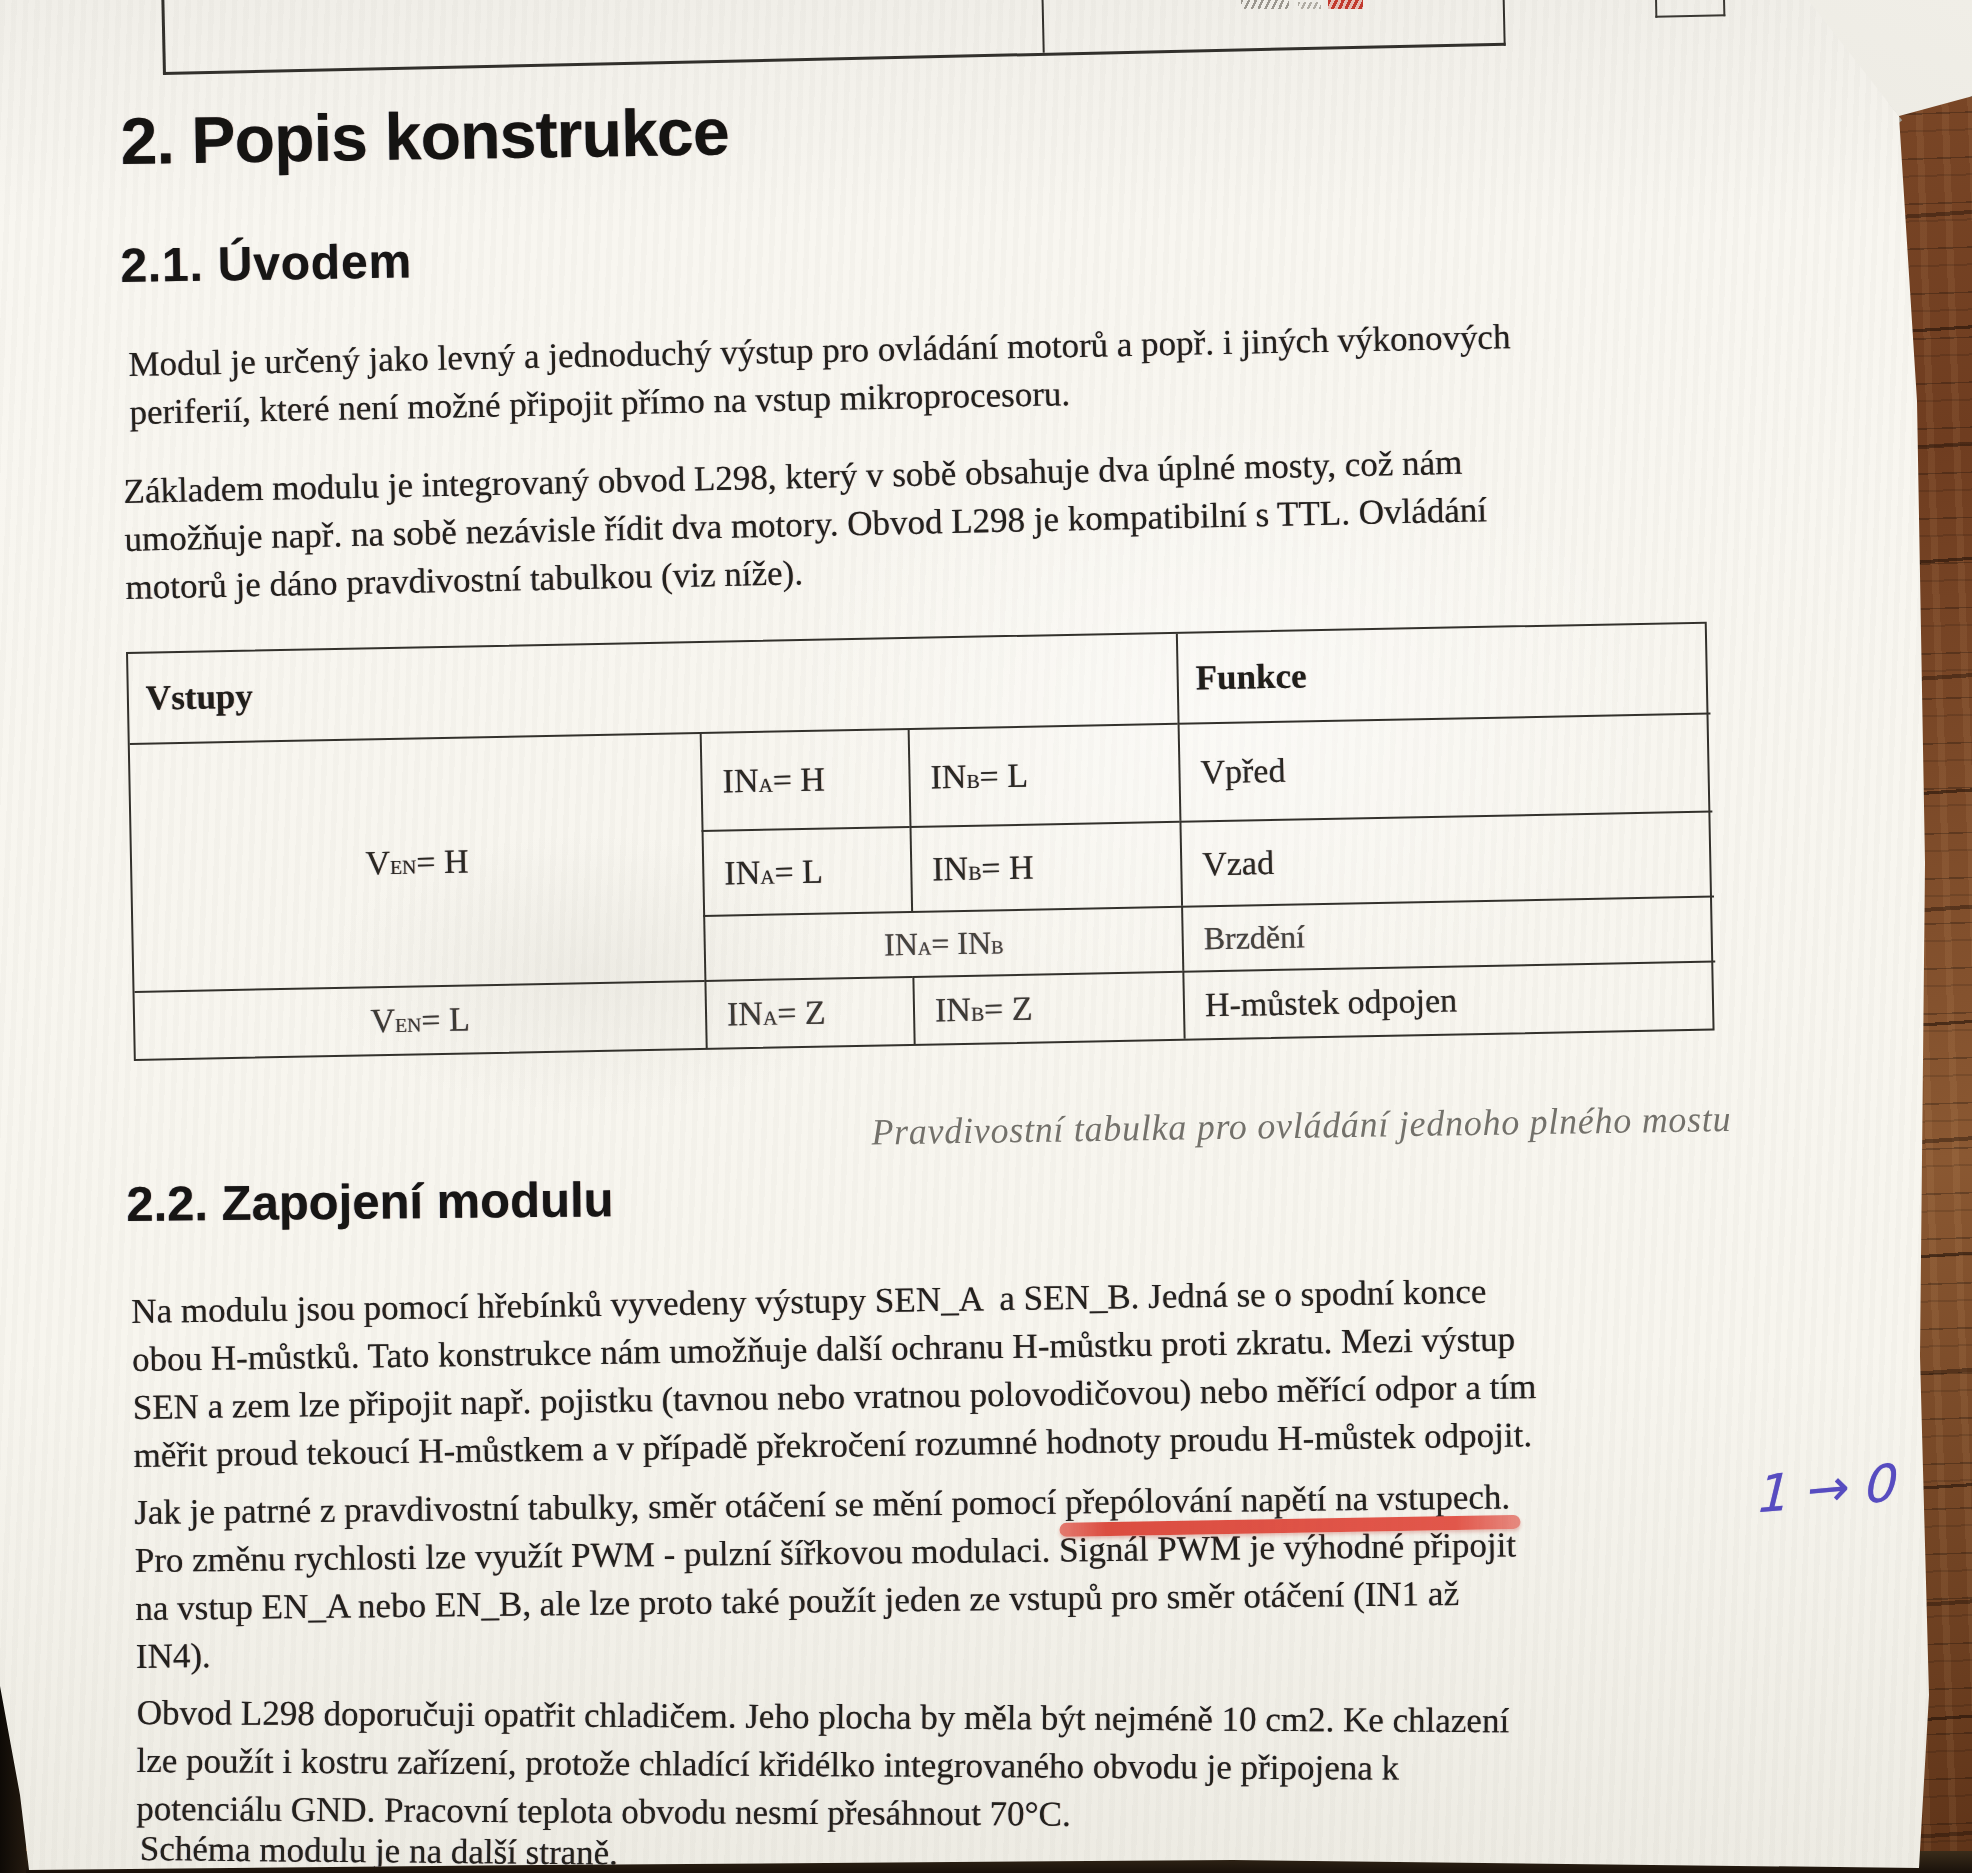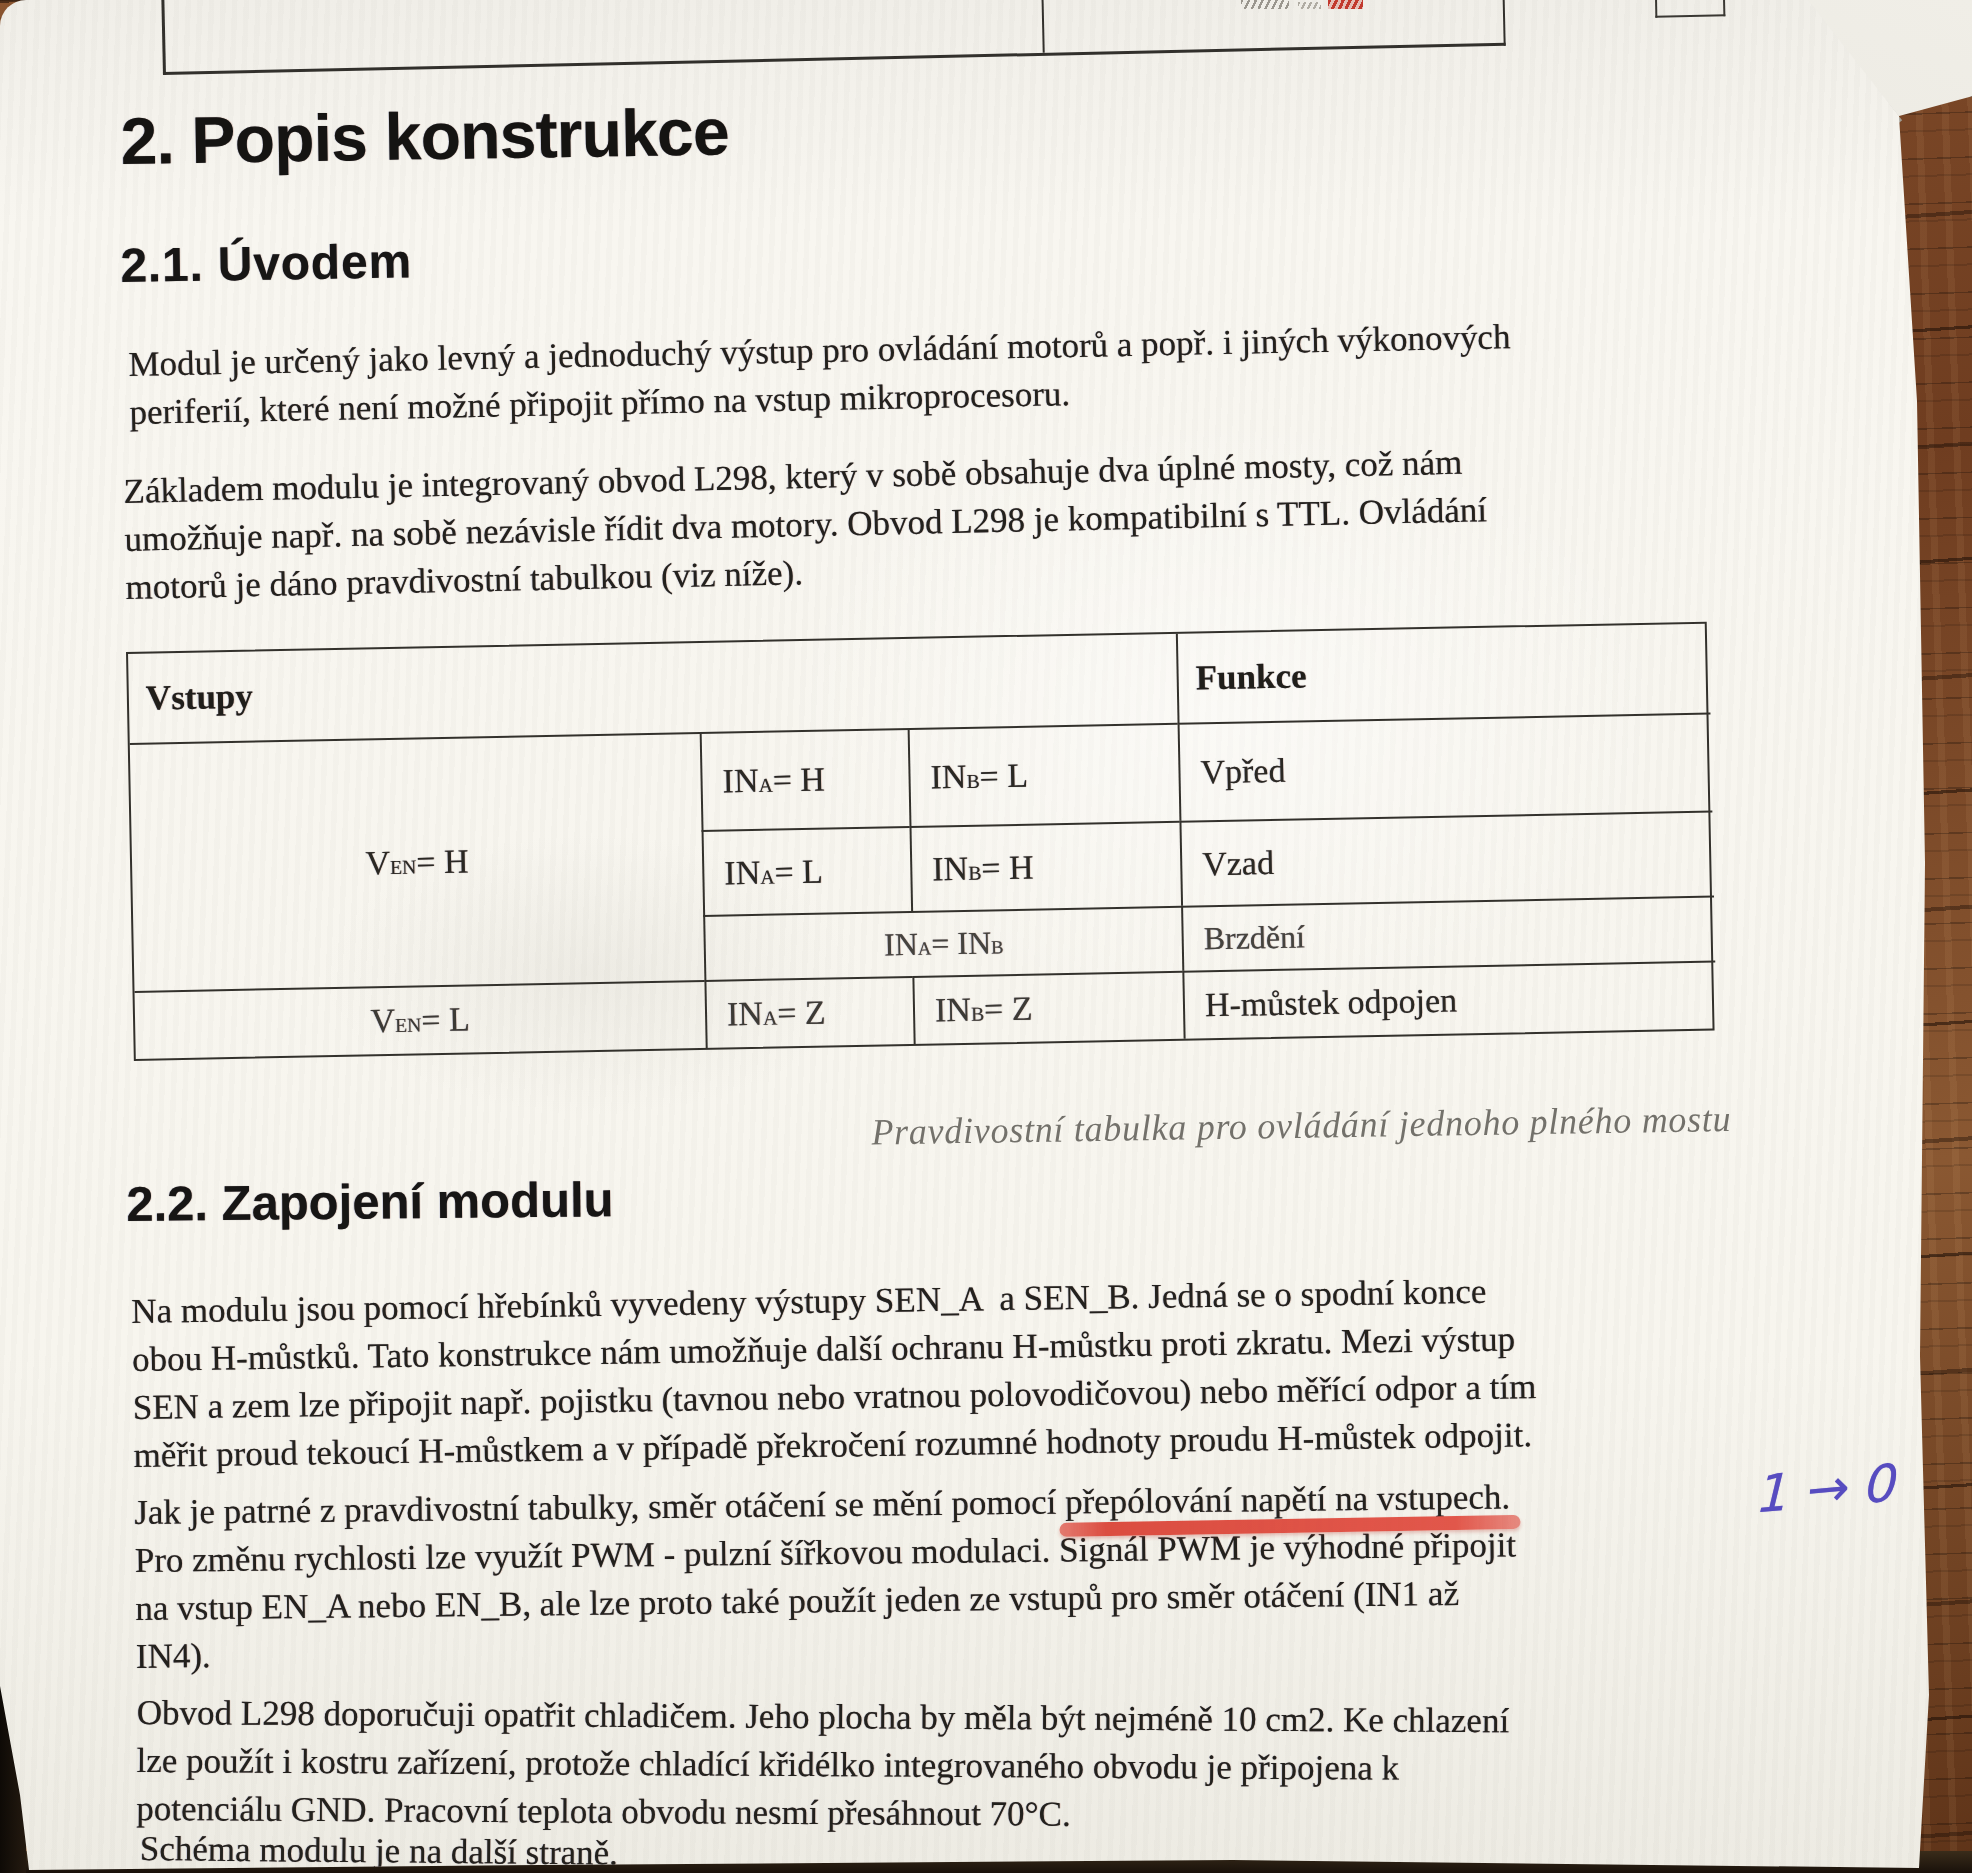--- a/index.html
+++ b/index.html
@@ -23,21 +23,20 @@
     background:linear-gradient(200deg,#f0eee7,#e3e1d9);}
   .edge-line{left:1804px;top:-1.5px;width:156px;height:3.9px;background:#a29d93;transform:rotate(51deg);transform-origin:0 0;}
   
   .paper{left:0;top:0;width:1973px;height:1874px;
     clip-path:polygon(0 0,1808px 0,1899px 116px,1917px 401px,1925px 863px,1920px 1356px,1929px 1695px,1919px 1868px,1233px 1860px,539px 1865px,29px 1870px,20px 1795px,0 1686px);
     background-image:
       radial-gradient(ellipse 693px 462px at 62% 38%, rgba(255,255,255,.45), transparent 65%),
       radial-gradient(ellipse 385px 200px at 30% 52%, rgba(190,188,178,.18), transparent 70%),
       repeating-linear-gradient(92deg, rgba(120,118,108,.03) 0 5.4px, transparent 5.4px 11.6px),
       linear-gradient(180deg,#f0eee8,#f8f6f0 12%,#f7f5ee 72%,#edebe3);
-    border-radius: 26px;
   }
   .scan-text{text-shadow:0.8px 0 0 rgba(190,80,50,.14),-0.8px 0 0 rgba(60,80,190,.14),0 0 0.8px rgba(40,38,34,.55);}
   
   .fig-box{left:163px;top:-94px;width:1338px;height:166px;
     border-left:3.1px solid #32302c;border-right:2.3px solid #32302c;border-bottom:3.1px solid #32302c;
     transform:rotate(-1.25deg);transform-origin:0 100%;}
   .fig-box-divider{position:absolute;left:877px;top:0;bottom:0;width:2.3px;background:#32302c;}
   .fig-box2{left:1655px;top:-21.6px;width:66px;height:37px;border:2.3px solid #3a3833;border-top:none;transform:rotate(-1.1deg);}
   .hatch-a{left:1241px;top:0;width:48px;height:8.5px;background:repeating-linear-gradient(115deg,#9a968e 0 2.3px,transparent 2.3px 6.2px);}
   .hatch-b{left:1298px;top:1.5px;width:23px;height:7px;background:repeating-linear-gradient(115deg,#b0aca3 0 2.3px,transparent 2.3px 5.4px);}

